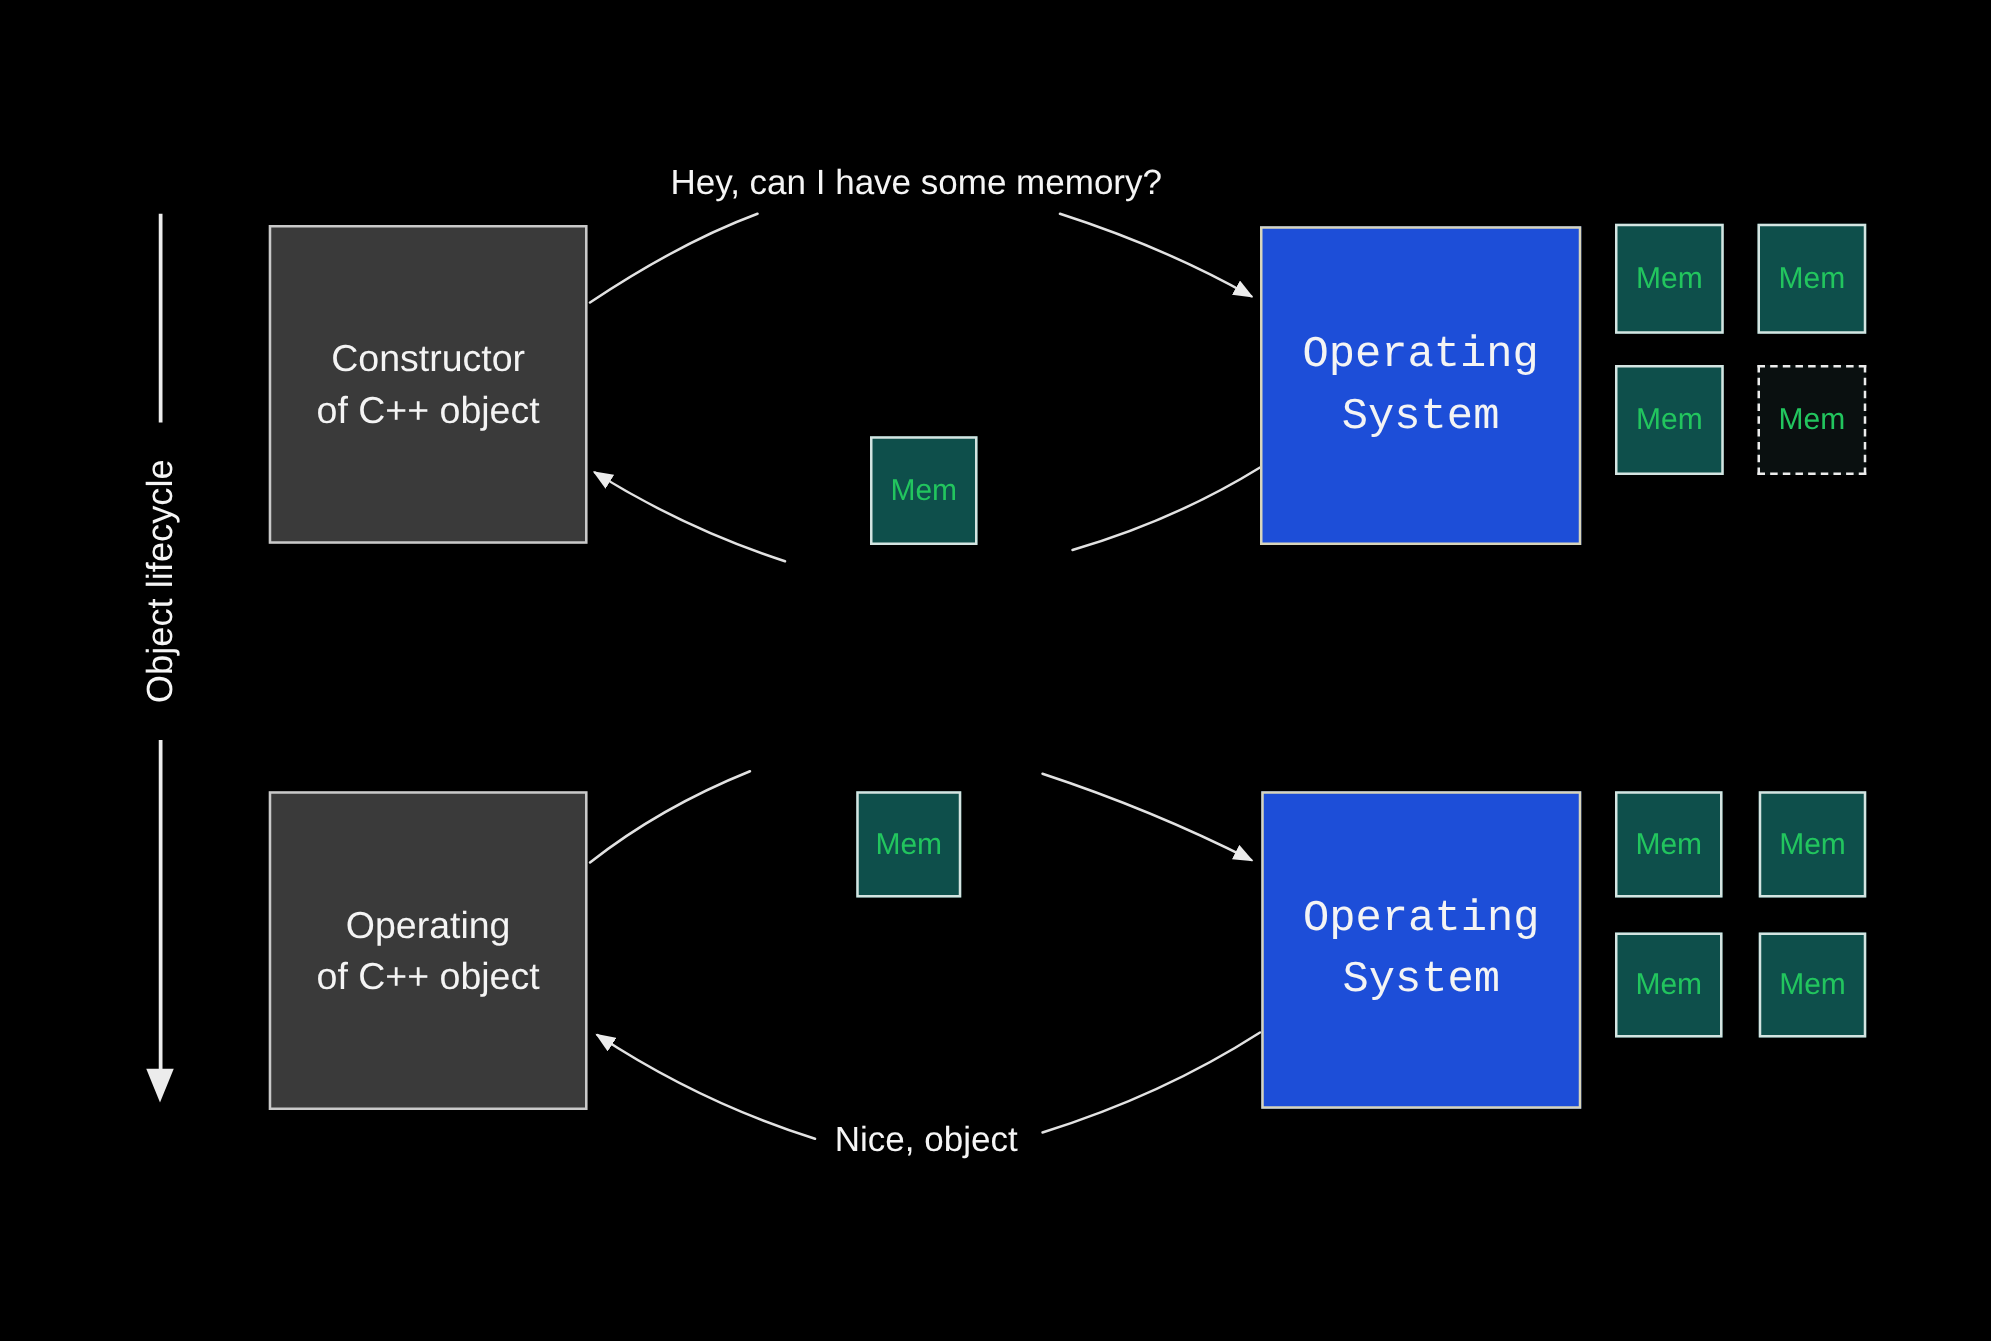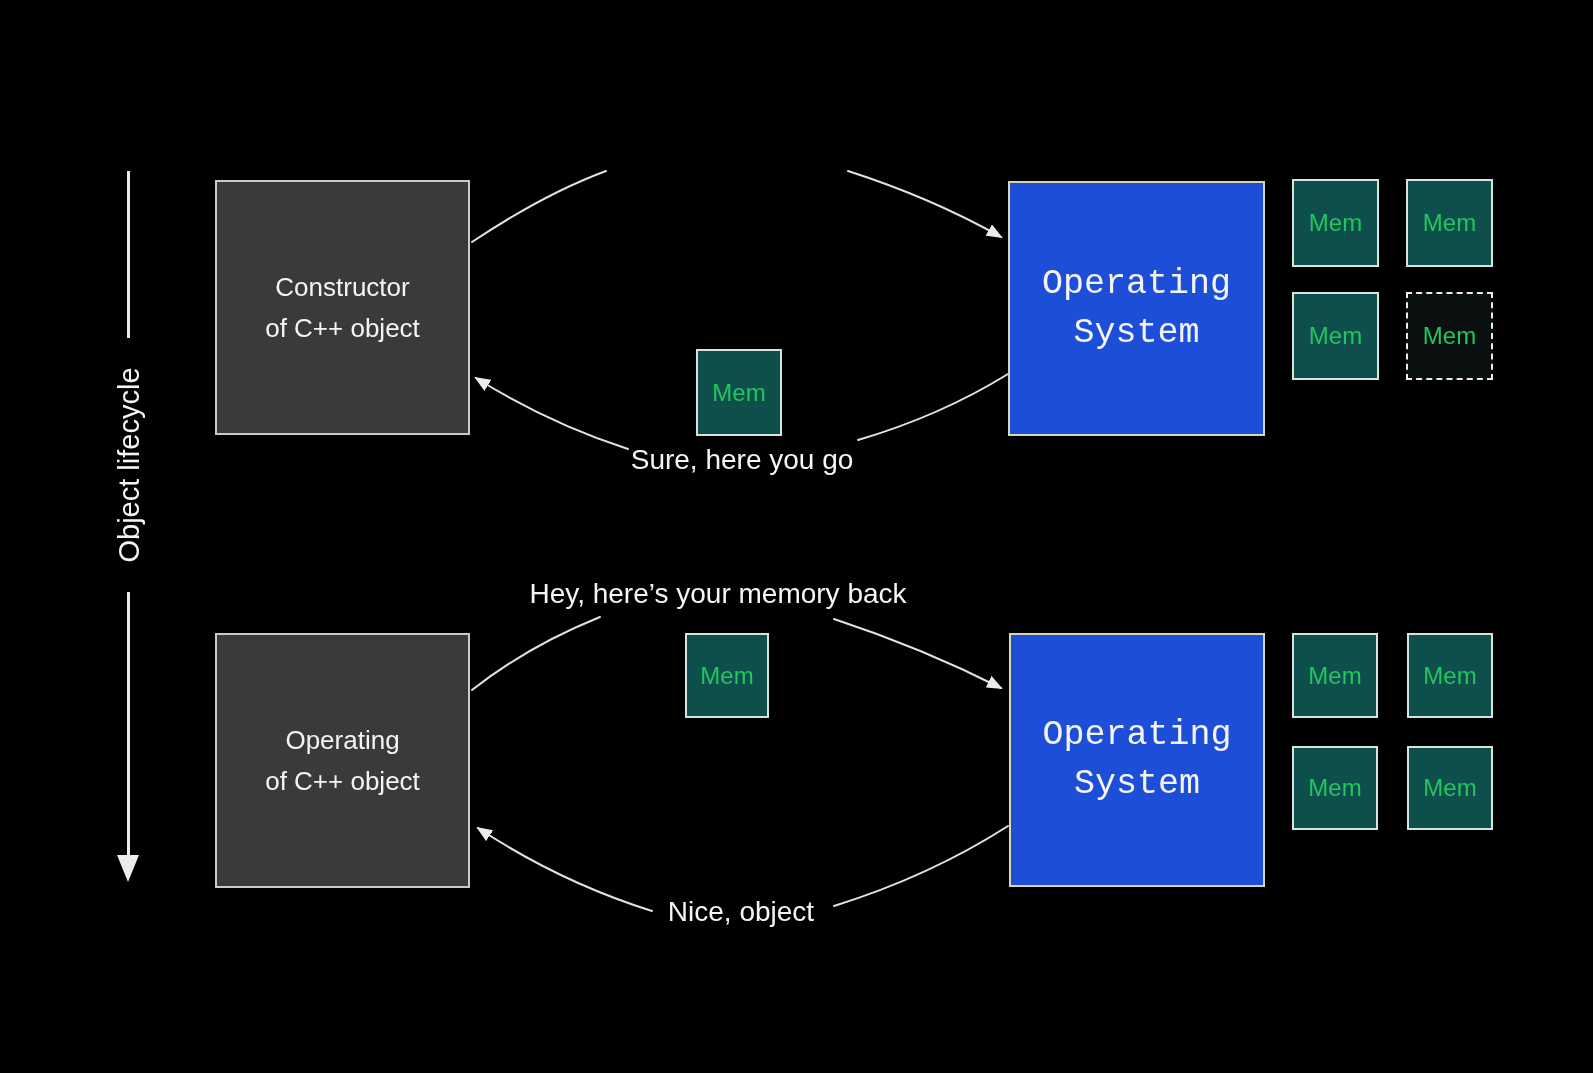--- a/index.html
+++ b/index.html
@@ -24,21 +24,21 @@
     flex-direction: column;
     align-items: center;
     justify-content: center;
     text-align: center;
     border: 2px solid #c8c8c8;
     box-sizing: border-box;
   }
   .graybox {
     background: #3a3a3a;
     border-color: #c9c9c9;
-    font-size: 26px;
+    font-size: 30px;
     line-height: 41px;
   }
   .olivebox {
     background: #1d4ed8;
     border-color: #d8d5bb;
     font-size: 35px;
     line-height: 49px;
     font-family: Liberation Mono, monospace;
   }
 
@@ -133,21 +133,21 @@
   <div class="bigbox graybox" style="left:215px; top:180px; width:255px; height:255px;">
     <div>Constructor</div>
     <div>of C++ object</div>
   </div>
 
   <div class="bigbox olivebox" style="left:1008px; top:181px; width:257px; height:255px;">
     <div>Operating</div>
     <div>System</div>
   </div>
 
-  <div class="msg" style="left:742px; top:444px;">Sure, here you go</div>
+  <div class="msg" style="left:733px; top:130px;">Hey, can I have some memory?</div>
 
   <div class="mem" style="left:696px; top:349px; width:86px; height:87px;">
     <span>Mem</span>
   </div>
 
   <div class="mem solid" style="left:1292px; top:179px; width:87px; height:88px;">
     <span>Mem</span>
   </div>
   <div class="mem solid" style="left:1406px; top:179px; width:87px; height:88px;">
     <span>Mem</span>
@@ -162,21 +162,20 @@
   <div class="bigbox graybox" style="left:215px; top:633px; width:255px; height:255px;">
     <div>Operating</div>
     <div>of C++ object</div>
   </div>
 
   <div class="bigbox olivebox" style="left:1009px; top:633px; width:256px; height:254px;">
     <div>Operating</div>
     <div>System</div>
   </div>
 
-  <div class="msg" style="left:718px; top:578px;">Hey, here’s your memory back</div>
   <div class="msg" style="left:741px; top:896px;">Nice, object</div>
 
   <div class="mem" style="left:685px; top:633px; width:84px; height:85px;">
     <span>Mem</span>
   </div>
 
   <div class="mem solid" style="left:1292px; top:633px; width:86px; height:85px;">
     <span>Mem</span>
   </div>
   <div class="mem solid" style="left:1407px; top:633px; width:86px; height:85px;">

